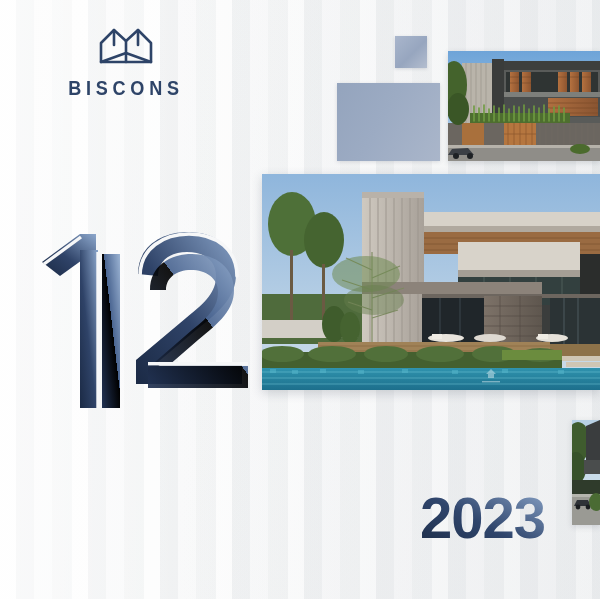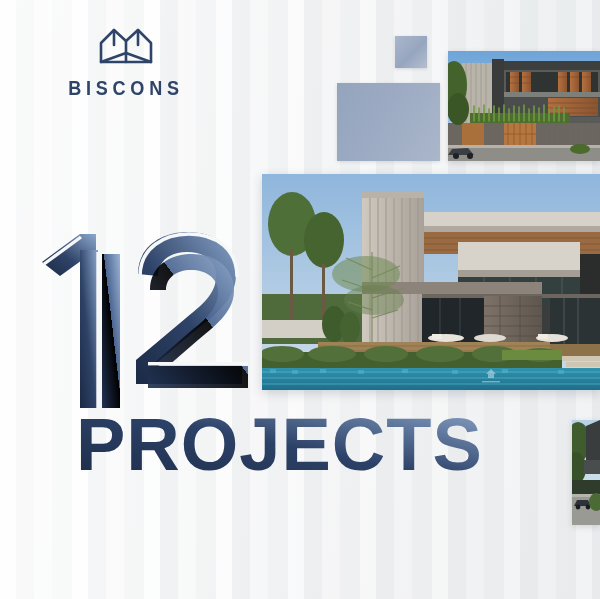--- a/index.html
+++ b/index.html
@@ -565,31 +565,31 @@
       <g stroke="#f6f7f8" stroke-width="3.6" fill="none" stroke-linecap="round">
         <path d="M104 48 C104 20, 128 6, 153 6 C181 6, 201 22, 201 48"></path>
         <path d="M124 136 L208 136"></path>
         <path d="M102 158 L210 158" opacity="0"></path>
       </g>
 
       <rect x="112" y="134" width="100" height="3.4" fill="#f6f7f8"></rect>
     </svg>
   </div>
 
-  <div class="projects-wrap">
-    <svg viewBox="0 0 500 78">
-      <defs>
-        <linearGradient id="gproj" x1="0" y1="1" x2="1" y2="0">
-          <stop offset="0%" stop-color="#1d2c47"></stop>
-          <stop offset="50%" stop-color="#2c4167"></stop>
-          <stop offset="100%" stop-color="#8fa9cd"></stop>
-        </linearGradient>
-      </defs>
-      <text x="0" y="62" font-family="'Liberation Sans', sans-serif" font-size="74" font-weight="bold" letter-spacing="1" fill="url(#gproj)">PROJECTS</text>
-    </svg>
-  </div>
 
   <div class="bottom-row">
     <div class="rule"></div>
     <div class="year-label">OF THE YEAR</div>
+    <div class="year-number-wrap">
+      <svg viewBox="0 0 160 58">
+        <defs>
+          <linearGradient id="gyear" x1="0" y1="1" x2="1" y2="0">
+            <stop offset="0%" stop-color="#1d2c47"></stop>
+            <stop offset="45%" stop-color="#2f456c"></stop>
+            <stop offset="100%" stop-color="#8ea8cc"></stop>
+          </linearGradient>
+        </defs>
+        <text x="0" y="50" font-family="'Liberation Sans', sans-serif" font-size="58" font-weight="bold" letter-spacing="-1" fill="url(#gyear)">2023</text>
+      </svg>
+    </div>
   </div>
 
 </div>
 
 </body></html>

